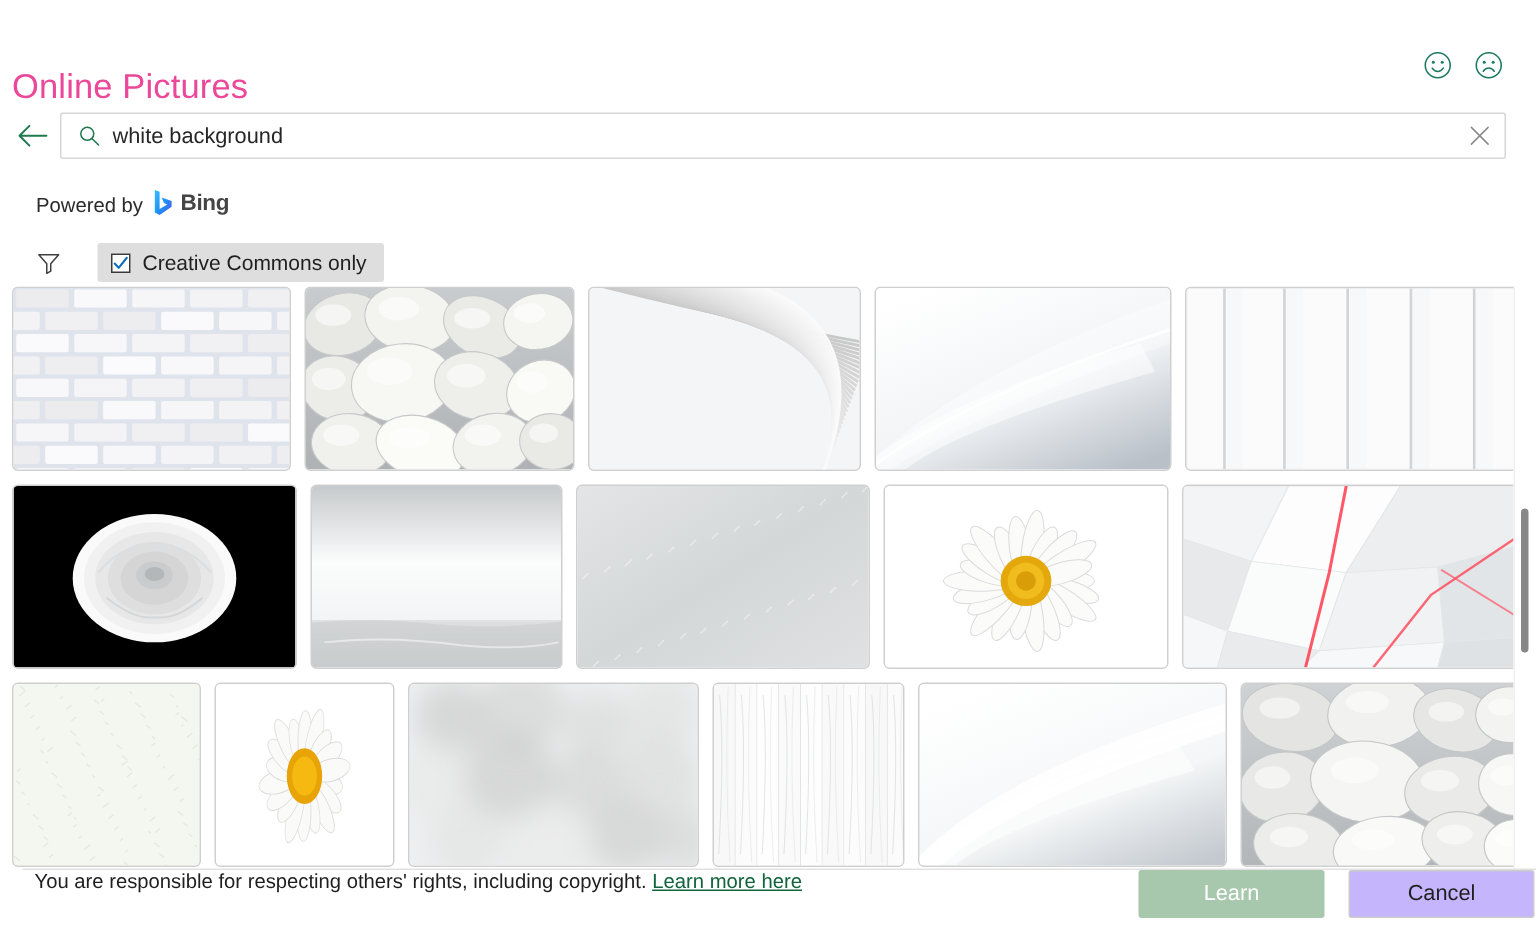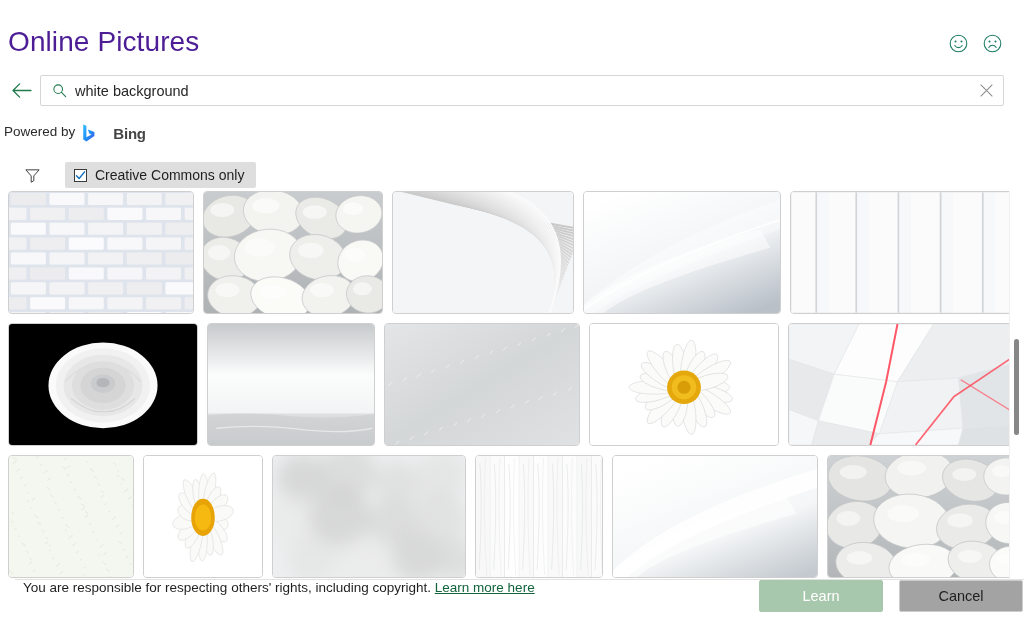--- a/index.html
+++ b/index.html
@@ -15,25 +15,25 @@
     font-family: "Liberation Sans", sans-serif;
     color: #1f1f1f;
     position: relative;
     -webkit-font-smoothing: antialiased;
   }
 
   
   #dialog-title {
     position: absolute;
     left: 8px;
-    top: 26px;
-    font-size: 28px;
+    top: 44px;
+    font-size: 23px;
     font-weight: 400;
     letter-spacing: 0.1px;
-    color: #4c1d95;
+    color: #ec4899;
     white-space: nowrap;
   }
   #feedback-group {
     position: absolute;
     right: 20px;
     top: 31px;
     display: flex;
     gap: 10px;
     align-items: center;
   }
@@ -114,33 +114,33 @@
     cursor: pointer;
     background: transparent;
     border: none;
     flex: 0 0 auto;
     padding: 0;
   }
 
   
   #powered-by {
     position: absolute;
-    left: 4px;
+    left: 24px;
     top: 124px;
     display: flex;
-    align-items: flex-start;
+    align-items: flex-end;
     height: 20px;
     font-size: 13.5px;
     color: #2b2b2b;
   }
   #powered-by-label { margin-right: 7px; }
   #bing-logo {
     display: flex;
     align-items: center;
-    gap: 17px;
+    gap: 4px;
   }
   #bing-wordmark {
     font-size: 15px;
     font-weight: bold;
     color: #454545;
     letter-spacing: -0.2px;
   }
 
   
   #filter-row {
@@ -288,21 +288,21 @@
     cursor: pointer;
     box-sizing: border-box;
     padding: 0;
   }
   #insert-button {
     background: #a8c8ad;
     color: #ffffff;
     border: 1px solid #a8c8ad;
   }
   #cancel-button {
-    background: #a3a3a3;
+    background: #c4b5fd;
     color: #1f1f1f;
     border: 1px solid #cccccc;
   }
 </style>
 </head>
 <body>
 
 <div id="dialog-title">Online Pictures</div>
 
 <div id="feedback-group">

